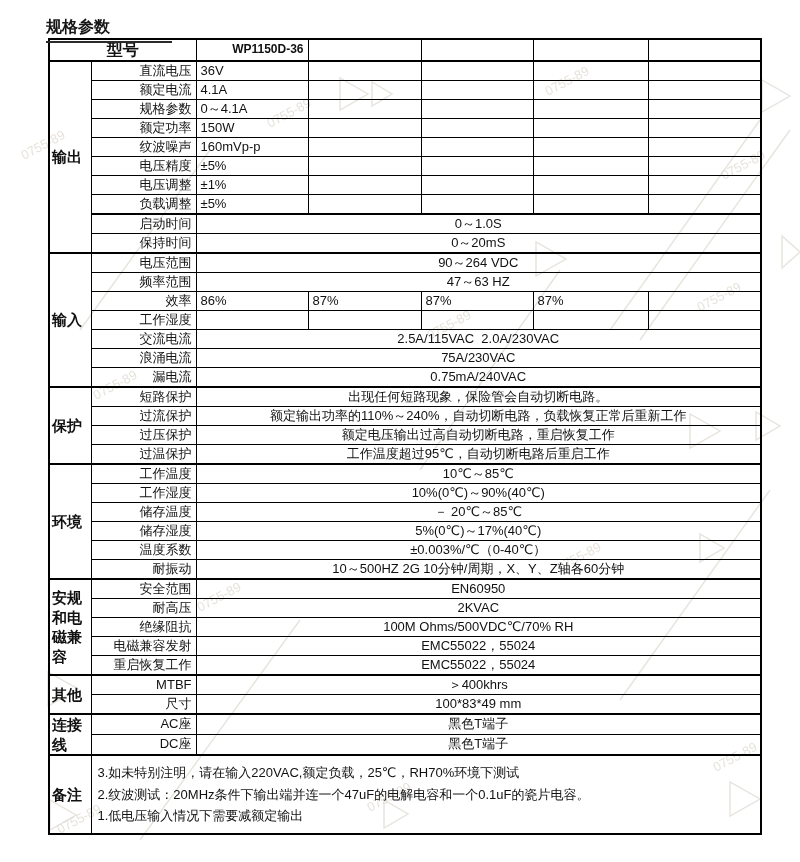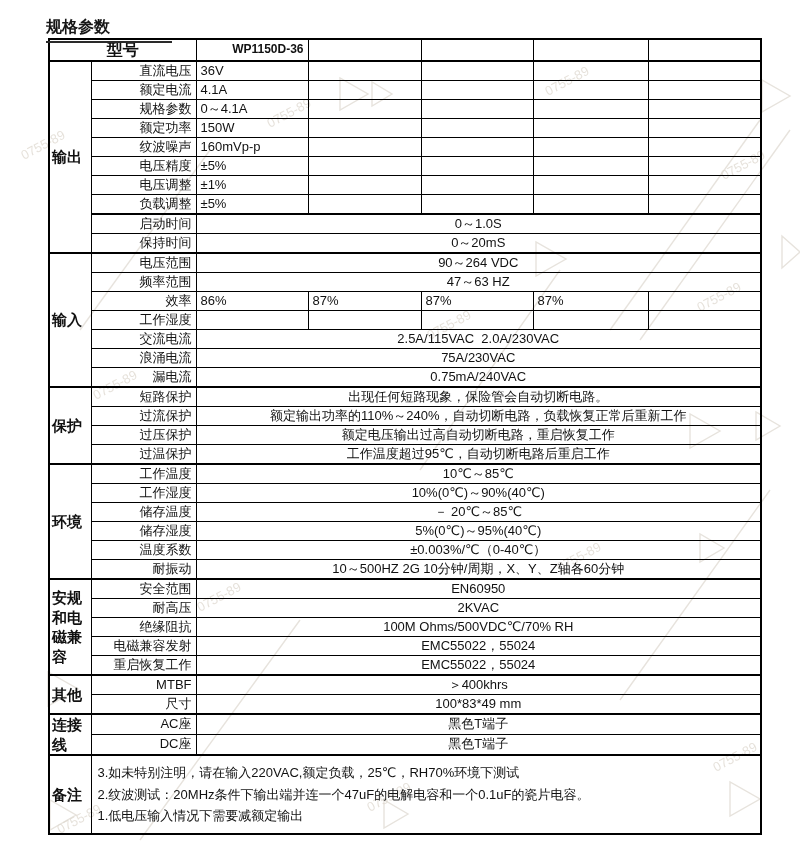--- a/index.html
+++ b/index.html
@@ -233,21 +233,21 @@
       <tr>
         <td class="param">工作湿度</td>
         <td class="val center" colspan="5">10%(0℃)～90%(40℃)</td>
       </tr>
       <tr>
         <td class="param">储存温度</td>
         <td class="val center" colspan="5">－ 20℃～85℃</td>
       </tr>
       <tr>
         <td class="param">储存湿度</td>
-        <td class="val center" colspan="5">5%(0℃)～95%(40℃)</td>
+        <td class="val center" colspan="5">5%(0℃)～17%(40℃)</td>
       </tr>
       <tr>
         <td class="param">温度系数</td>
         <td class="val center" colspan="5">±0.003%/℃（0-40℃）</td>
       </tr>
       <tr>
         <td class="param">耐振动</td>
         <td class="val center" colspan="5">10～500HZ 2G 10分钟/周期，X、Y、Z轴各60分钟</td>
       </tr>
       <tr class="sec-start">

